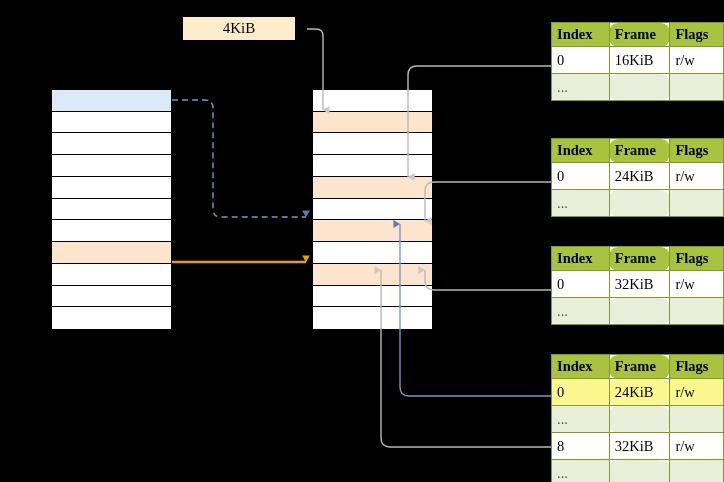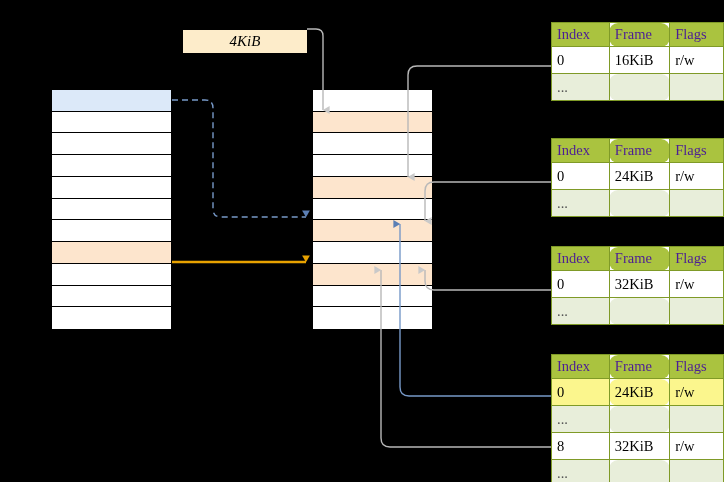--- a/index.html
+++ b/index.html
@@ -27,42 +27,42 @@
   }
 
   
   table.ptab{
     position:absolute;border-collapse:collapse;
     font-size:14.5px;
     box-sizing:border-box;
     background:#fff;
   }
   table.ptab th{
-    background:#aac33f;color:#4c1d95;font-weight:normal;
+    background:#aac33f;color:#000000;font-weight:bold;
     border:1px solid #7f9a27;
     padding:3px 5px;text-align:left;white-space:nowrap;
   }
   table.ptab td{
     background:#ffffff;border:1px solid #7f9a27;
     padding:3px 5px;text-align:left;white-space:nowrap;height:20px;
   }
   table.ptab tr.dots td{background:#e8eeda;color:#555;}
   table.ptab td.hl{background:#fbf68d;}
   .col1{width:58px;}
   .col2{width:58px;border-radius:9px;}
   .col3{width:52px;}
 
   svg#wires{position:absolute;left:0;top:0;width:724px;height:482px;pointer-events:none;}
 </style>
 </head>
 <body>
 
 <div id="stage">
 
-  <div class="kib-box" id="kib-box" style="left:183px;top:30px;width:124px;height:23px;font-style:italic;">
+  <div class="kib-box" id="kib-box" style="left:183px;top:17px;width:112px;height:23px;">
     <span>4KiB</span>
   </div>
 
   <div class="col" id="left-col" style="left:51px;top:89px;width:121px;height:241px;">
       <div class="cell blue" style="height: 22px;"></div>
       <div class="cell" style="height: 21px;"></div>
       <div class="cell" style="height: 22px;"></div>
       <div class="cell" style="height: 22px;"></div>
       <div class="cell" style="height: 22px;"></div>
       <div class="cell" style="height: 21px;"></div>

